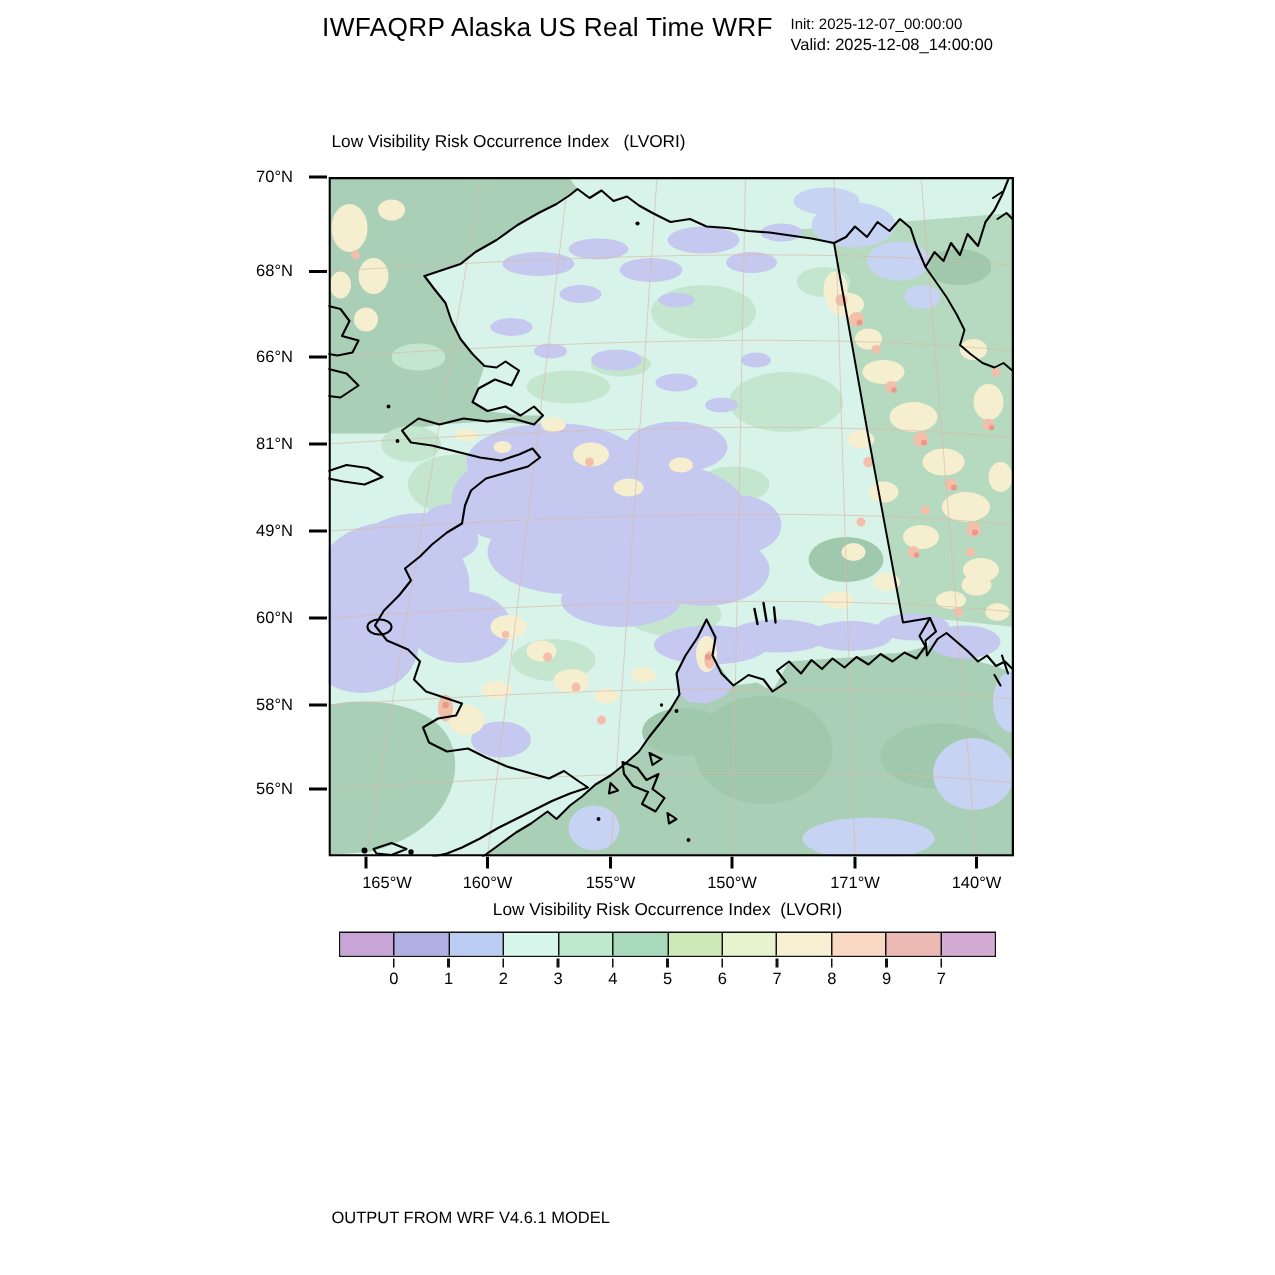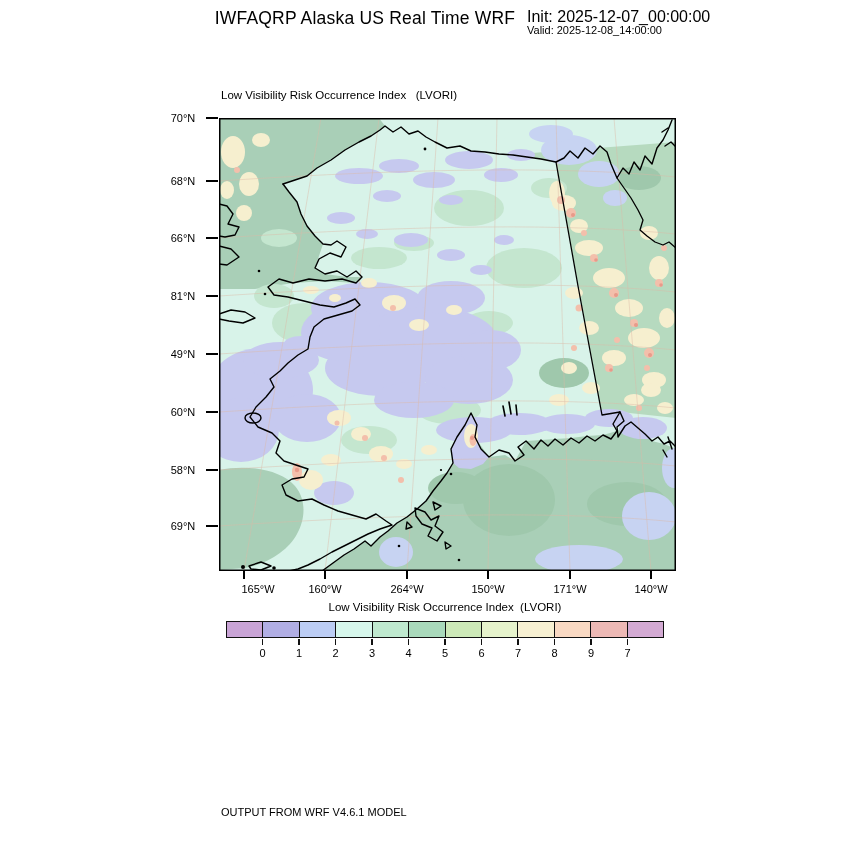--- a/index.html
+++ b/index.html
@@ -1,20 +1,20 @@
 <!DOCTYPE html>
 <html><head>
 <meta charset="utf-8">
 <style>
   html,body{margin:0;padding:0;background:#ffffff;}
   #canvas{position:relative;width:850px;height:850px;background:#ffffff;overflow:hidden;
           font-family:"Liberation Sans","DejaVu Sans",sans-serif;color:#000;}
   .abs{position:absolute;}
   #title{left:175px;top:8px;width:380px;text-align:center;font-size:17.5px;letter-spacing:0.2px;}
-  #init-line{left:527px;top:10px;font-size:16px;line-height:13.5px;white-space:pre;}
+  #init-line{left:527px;top:10px;font-size:10px;line-height:13.5px;white-space:pre;}
   #valid-line{left:527px;top:23.5px;font-size:11px;line-height:13.5px;white-space:pre;}
   #subtitle{left:221px;top:89px;font-size:11.5px;white-space:pre;}
   #map-frame{left:219px;top:118px;width:457px;height:453px;}
   .lat-label{width:44px;left:161px;text-align:center;font-size:11px;}
   .lat-tick{left:206px;width:12px;height:1.6px;background:#000;}
   .lon-tick{top:571px;width:1.6px;height:8px;background:#000;}
   .lon-label{top:583px;width:44px;text-align:center;font-size:11px;}
   #legend-title{left:226px;top:601px;width:438px;text-align:center;font-size:11.5px;white-space:pre;}
   #colorbar{left:226px;top:621px;width:438px;height:17px;display:flex;border:1px solid #111;box-sizing:border-box;}
   #colorbar .seg{flex:1 1 0;border-left:1px solid #111;}
@@ -35,39 +35,39 @@
   <div class="abs" id="valid-line">Valid: 2025-12-08_14:00:00</div>
   <div class="abs" id="subtitle">Low Visibility Risk Occurrence Index   (LVORI)</div>
 
   <div class="abs lat-label" style="top:112px">70°N</div>
   <div class="abs lat-label" style="top:175px">68°N</div>
   <div class="abs lat-label" style="top:232px">66°N</div>
   <div class="abs lat-label" style="top:290px">81°N</div>
   <div class="abs lat-label" style="top:348px">49°N</div>
   <div class="abs lat-label" style="top:406px">60°N</div>
   <div class="abs lat-label" style="top:464px">58°N</div>
-  <div class="abs lat-label" style="top:520px">69°N</div>
+  <div class="abs lat-label" style="top:520px">56°N</div>
   <div class="abs lat-tick" style="top:117px"></div>
   <div class="abs lat-tick" style="top:180px"></div>
   <div class="abs lat-tick" style="top:237px"></div>
   <div class="abs lat-tick" style="top:295px"></div>
   <div class="abs lat-tick" style="top:353px"></div>
   <div class="abs lat-tick" style="top:411px"></div>
   <div class="abs lat-tick" style="top:469px"></div>
   <div class="abs lat-tick" style="top:525px"></div>
 
   <div class="abs lon-tick" style="left:243px"></div>
   <div class="abs lon-tick" style="left:324px"></div>
   <div class="abs lon-tick" style="left:406px"></div>
   <div class="abs lon-tick" style="left:487px"></div>
   <div class="abs lon-tick" style="left:569px"></div>
   <div class="abs lon-tick" style="left:650px"></div>
   <div class="abs lon-label" style="left:236px">165°W</div>
   <div class="abs lon-label" style="left:303px">160°W</div>
-  <div class="abs lon-label" style="left:385px">264°W</div>
+  <div class="abs lon-label" style="left:385px">155°W</div>
   <div class="abs lon-label" style="left:466px">150°W</div>
   <div class="abs lon-label" style="left:548px">171°W</div>
   <div class="abs lon-label" style="left:629px">140°W</div>
 
   <div class="abs" id="map-frame">
     <svg width="457" height="453" viewBox="0 0 457 453" xmlns="http://www.w3.org/2000/svg">
       <g>
         <rect x="0" y="0" width="457" height="453" fill="#d8f3e9"></rect>
 
         <path fill="#a9cfb7" d="M0,0 L160,0 L166,8 L152,18 L126,32 L98,50 L88,58 L76,62 L64,66 L70,74 L78,84 L82,96 L88,108 L96,118 L104,126 L96,150 L106,156 L128,159 L143,159 L137,165 L106,163 L74,165 L49,169 L36,171 L0,171 Z"></path>

